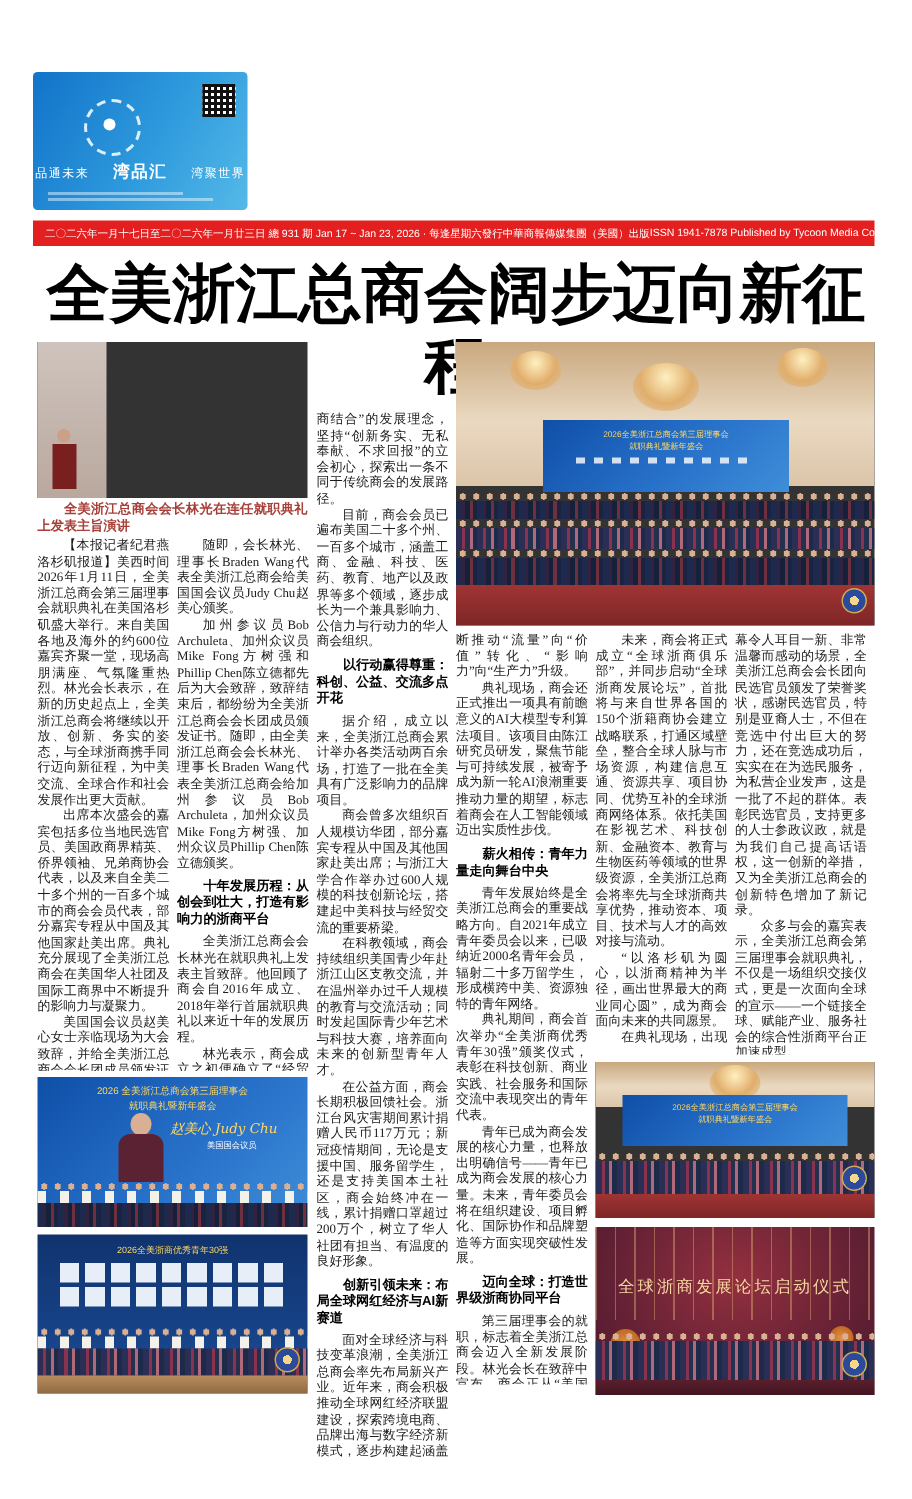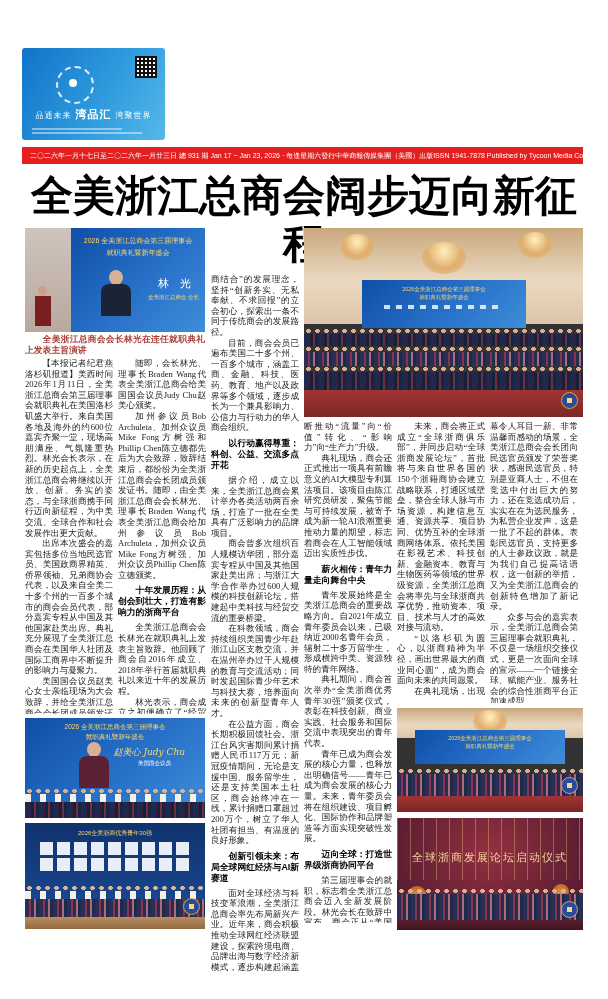--- a/index.html
+++ b/index.html
@@ -12,21 +12,21 @@
   .ad-right{left:452px;top:48px;width:131px;height:92px;
     background:linear-gradient(160deg,#2786d2,#4aa8e0 60%,#6cc2ec);}
   .qr{position:absolute;background:#fff;
       background-image:repeating-linear-gradient(0deg,#111 0 2px,transparent 2px 4px),
                        repeating-linear-gradient(90deg,#111 0 2px,#fff 2px 4px);}
   .ring{position:absolute;left:34px;top:18px;width:34px;height:34px;border-radius:50%;
         border:2px dashed rgba(255,255,255,.85);}
   .ring::after{content:"";position:absolute;left:11px;top:11px;width:8px;height:8px;border-radius:50%;background:#fff;}
   .adl-slogan{position:absolute;left:0;bottom:18px;width:100%;text-align:center;font-size:8px;
         font-family:"Liberation Sans",sans-serif;letter-spacing:1px;}
-  .adl-slogan b{font-size:11px;margin:0 4px;}
+  .adl-slogan b{font-size:11px;margin:0 16px;}
   .fineline{position:absolute;left:10px;height:2px;background:rgba(255,255,255,.45);}
   .adr-title{position:absolute;top:14px;width:100%;text-align:center;font-size:11px;font-weight:bold;
         font-family:"Liberation Sans",sans-serif;}
   .adr-line{position:absolute;width:100%;text-align:center;font-size:8px;color:#ffe27a;
         font-family:"Liberation Sans",sans-serif;letter-spacing:2px;}
   .statue{position:absolute;left:14px;top:10px;width:30px;height:76px;background:rgba(255,255,255,.22);
         clip-path:polygon(42% 0,58% 0,64% 14%,82% 20%,76% 100%,26% 100%,32% 20%,14% 30%,8% 20%,36% 12%);}
   .masthead{position:absolute;left:168px;top:44px;width:272px;text-align:center;}
   .mast-title{font-size:56px;line-height:58px;font-weight:bold;color:#d2281e;letter-spacing:12px;
         text-indent:12px;font-family:"DejaVu Serif","Liberation Serif",serif;}
@@ -94,30 +94,20 @@
     <span>中華商報傳媒集團（美國）出版</span>
     <span>ISSN 1941-7878 Published by Tycoon Media Corporation, California, USA</span>
   </div>
 
   <div class="headline">全美浙江总商会阔步迈向新征程</div>
 
   <div class="photo" style="left:25px;top:228px;width:180px;height:104px;">
     <div class="room" style="position:absolute;left:0;top:0;width:46px;height:104px;">
       <div class="podium"></div>
     </div>
-    <div class="bluebg" style="position:absolute;left:46px;top:0;width:134px;height:104px;">
-      <div class="ph-line" style="font-size:7px;margin-top:8px;">2026 全美浙江总商会第三届理事会</div>
-      <div class="ph-line" style="font-size:7px;margin-top:2px;">就职典礼暨新年盛会</div>
-      <div class="portrait" style="left:28px;top:42px;">
-        <div class="phead"></div>
-          <div class="pbody"></div>
-      </div>
-      <div style="position:absolute;right:10px;top:48px;color:#fff;font-size:11px;letter-spacing:4px;font-family:'Liberation Sans',sans-serif;">林 光</div>
-      <div style="position:absolute;right:6px;top:66px;color:#ffd763;font-size:5.5px;font-family:'Liberation Sans',sans-serif;">全美浙江总商会 会长</div>
-    </div>
   </div>
   <div class="caption">全美浙江总商会会长林光在连任就职典礼上发表主旨演讲</div>
 
   <div class="photo" style="left:304px;top:228px;width:279px;height:189px;">
     <div class="ceiling" style="height:96px;">
       <div class="chand" style="left:36px;top:6px;width:34px;height:26px;"></div>
       <div class="chand" style="left:118px;top:14px;width:44px;height:32px;"></div>
       <div class="chand" style="left:214px;top:4px;width:34px;height:26px;"></div>
     </div>
     <div class="bluebg" style="position:absolute;left:58px;top:52px;width:164px;height:48px;">

